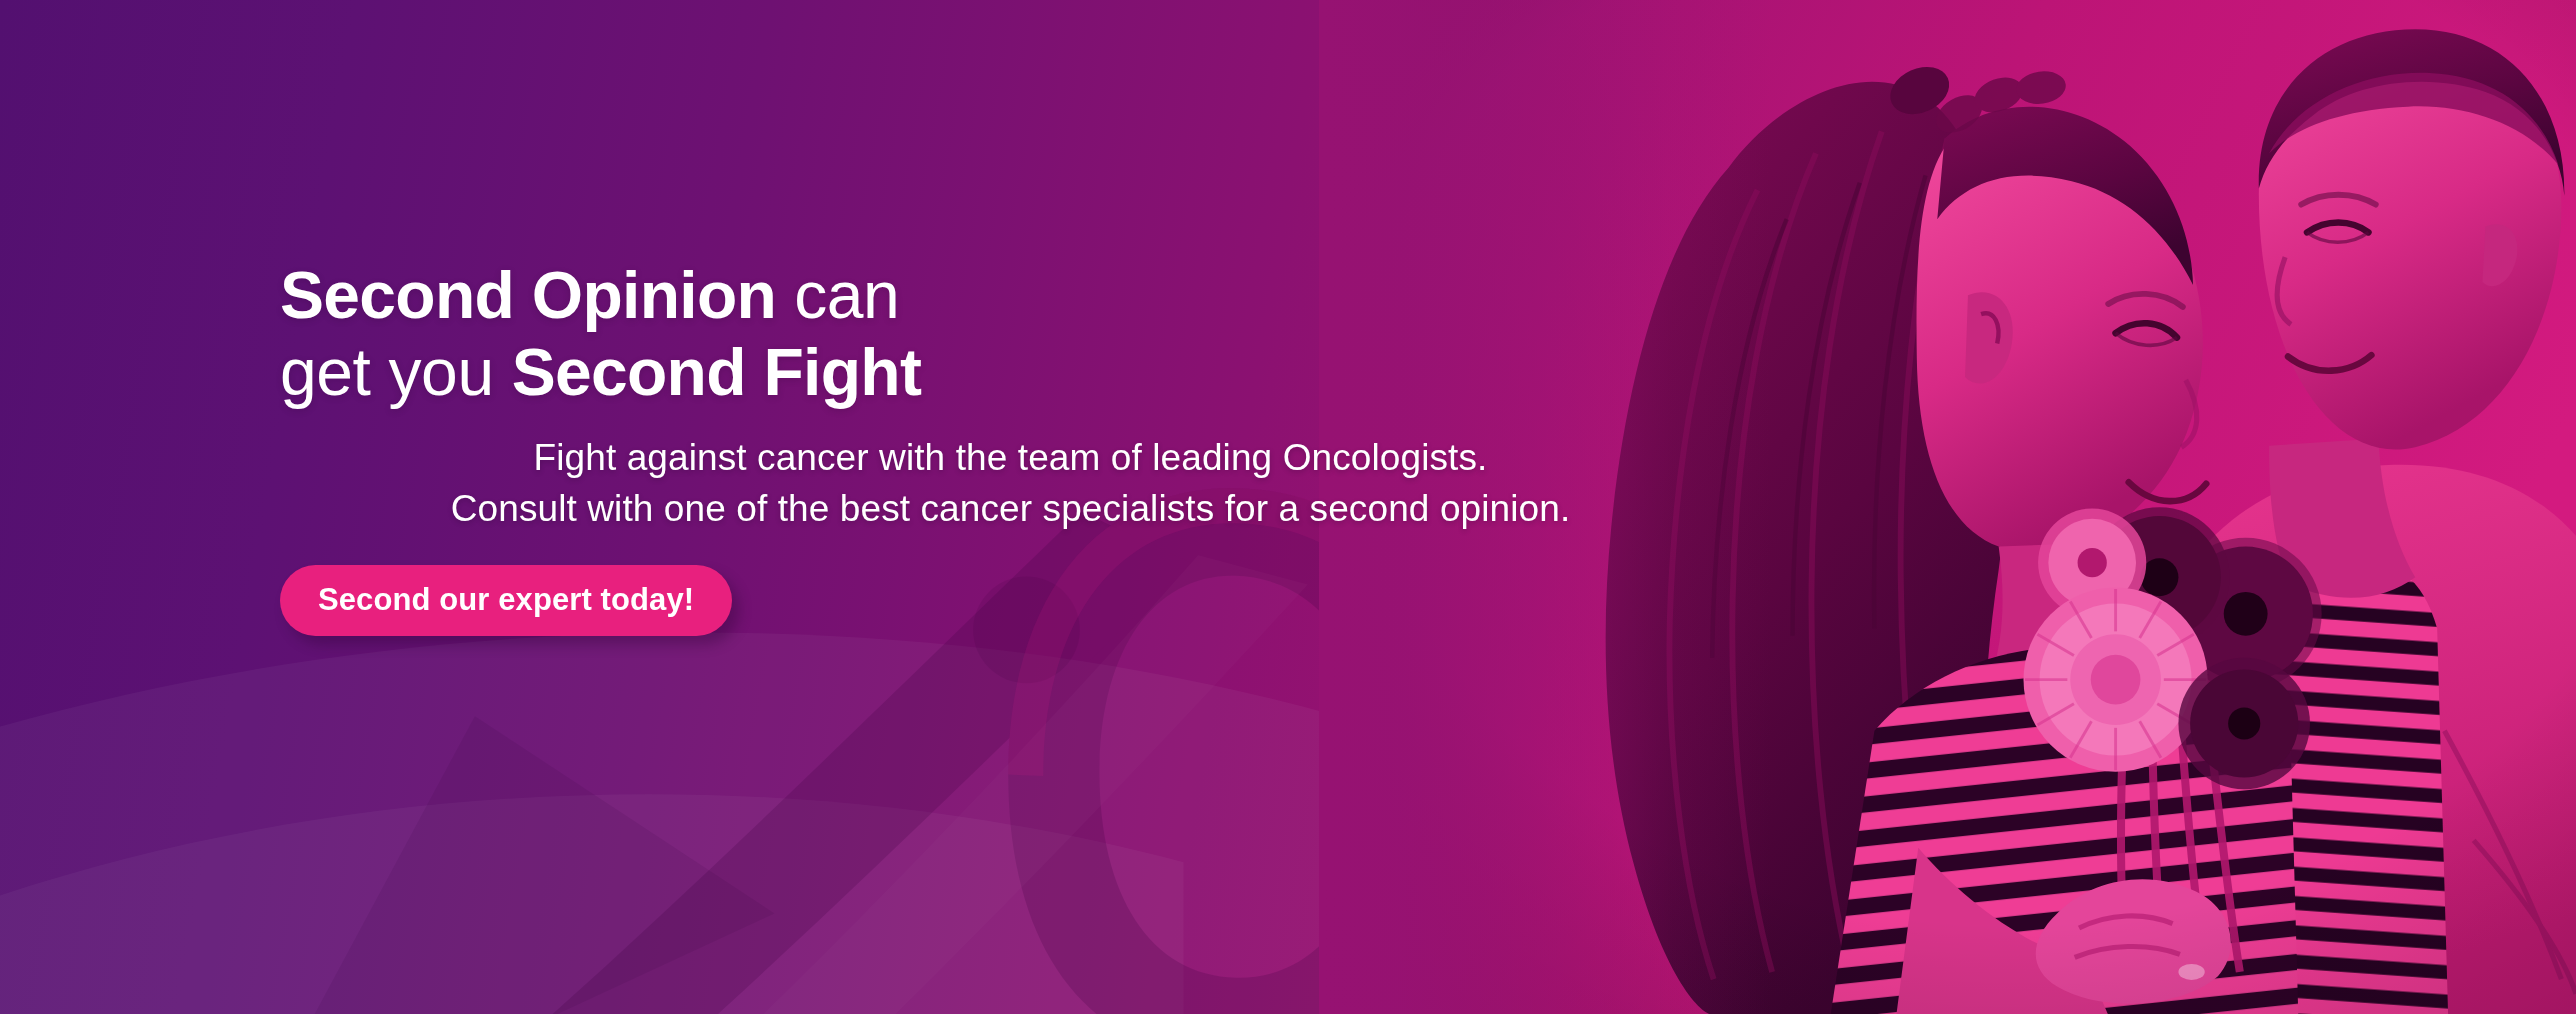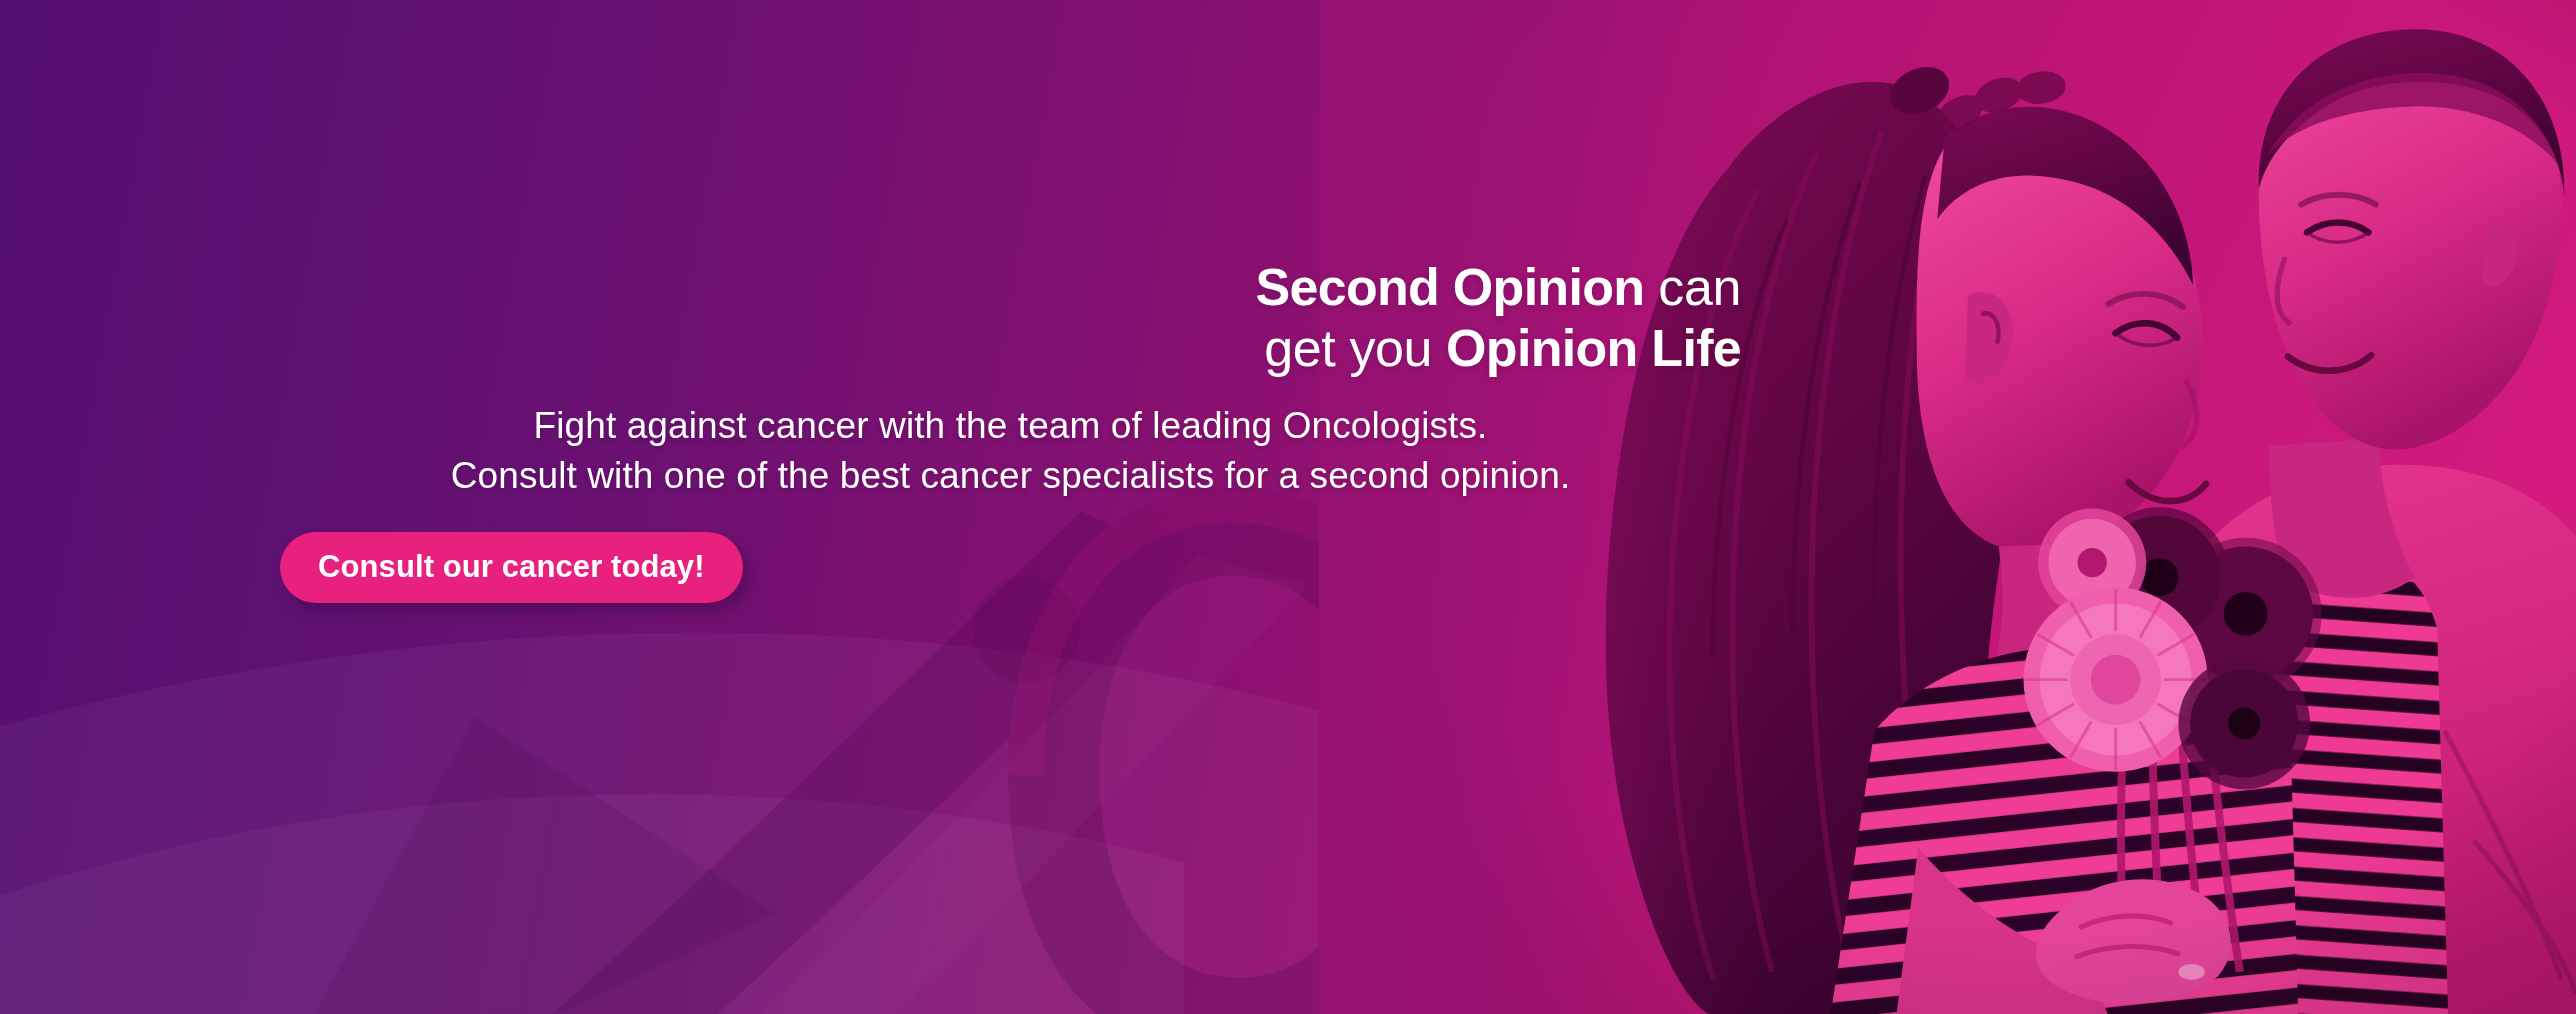--- a/index.html
+++ b/index.html
@@ -57,27 +57,26 @@
   .content {
     position:absolute;
     left:280px;
     top:257px;
     width:1461px;
     z-index:6;
   }
 
   .headline {
     color:#ffffff;
-    font-size:52px;
+    font-size:66px;
     line-height:1.17;
     letter-spacing:-0.4px;
     font-weight:300;
     white-space:nowrap;
     text-shadow:0 1.5px 7.3px rgba(40,0,45,0.20);
-    text-align:right;
   }
   .headline .b { font-weight:700; letter-spacing:-0.7px; }
   .headline .hl-line { display:block; }
 
   .subcopy {
     margin-top:22px;
     color:#ffffff;
     font-size:37px;
     line-height:1.36;
     font-weight:300;
@@ -362,25 +361,25 @@
       <rect x="0" y="0" width="1720" height="1389" fill="url(#vig)"></rect>
     </svg>
 
     <div class="photo-fade"></div>
   </div>
 
   <div class="content">
 
     <h1 class="headline">
       <span class="hl-line"><span class="b">Second Opinion</span><span class="l"> can</span></span>
-      <span class="hl-line"><span class="l">get you </span><span class="b">Opinion Life</span></span>
+      <span class="hl-line"><span class="l">get you </span><span class="b">Second Fight</span></span>
     </h1>
 
     <p class="subcopy">
       <span>Fight against cancer with the team of leading Oncologists.</span>
       <span>Consult with one of the best cancer specialists for a second opinion.</span>
     </p>
 
-    <button class="cta" type="button">Consult our cancer today!</button>
+    <button class="cta" type="button">Second our expert today!</button>
   </div>
 
 </div>
 
 
 </body></html>

